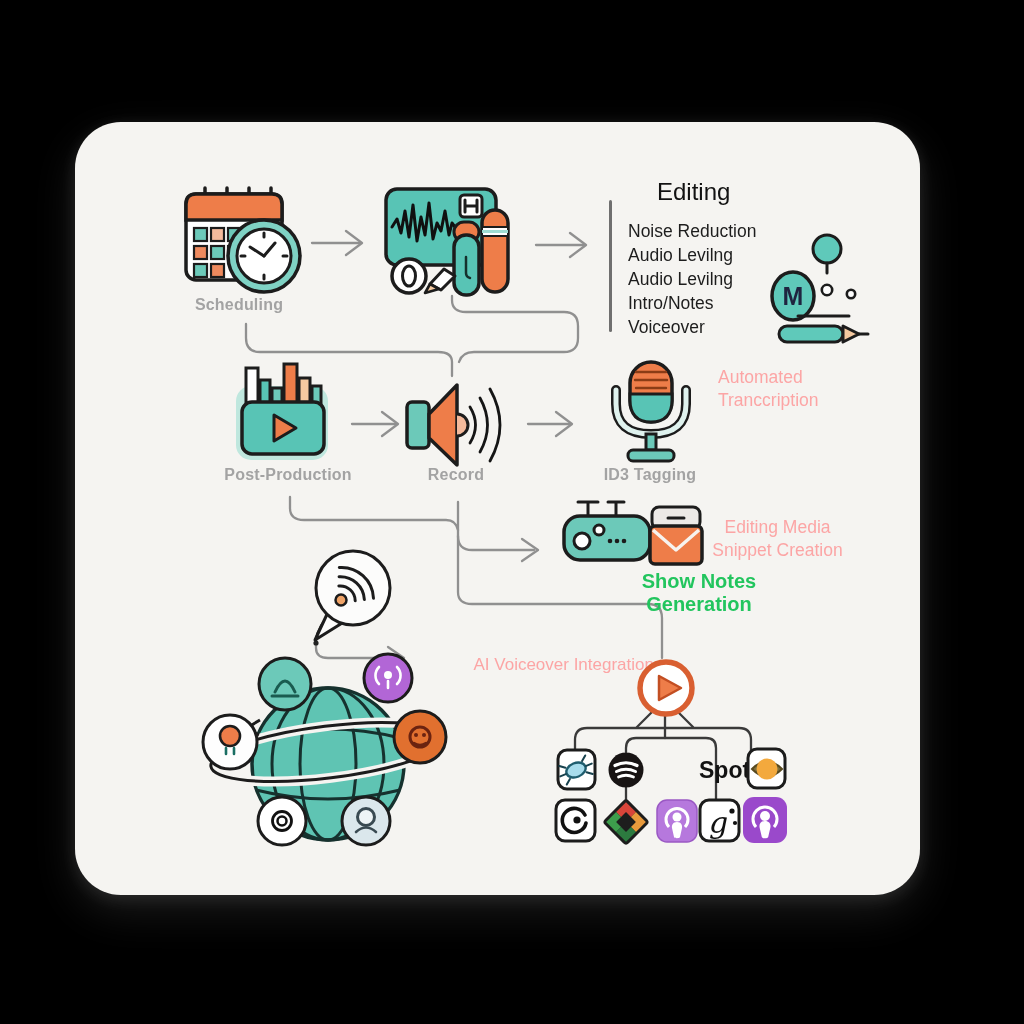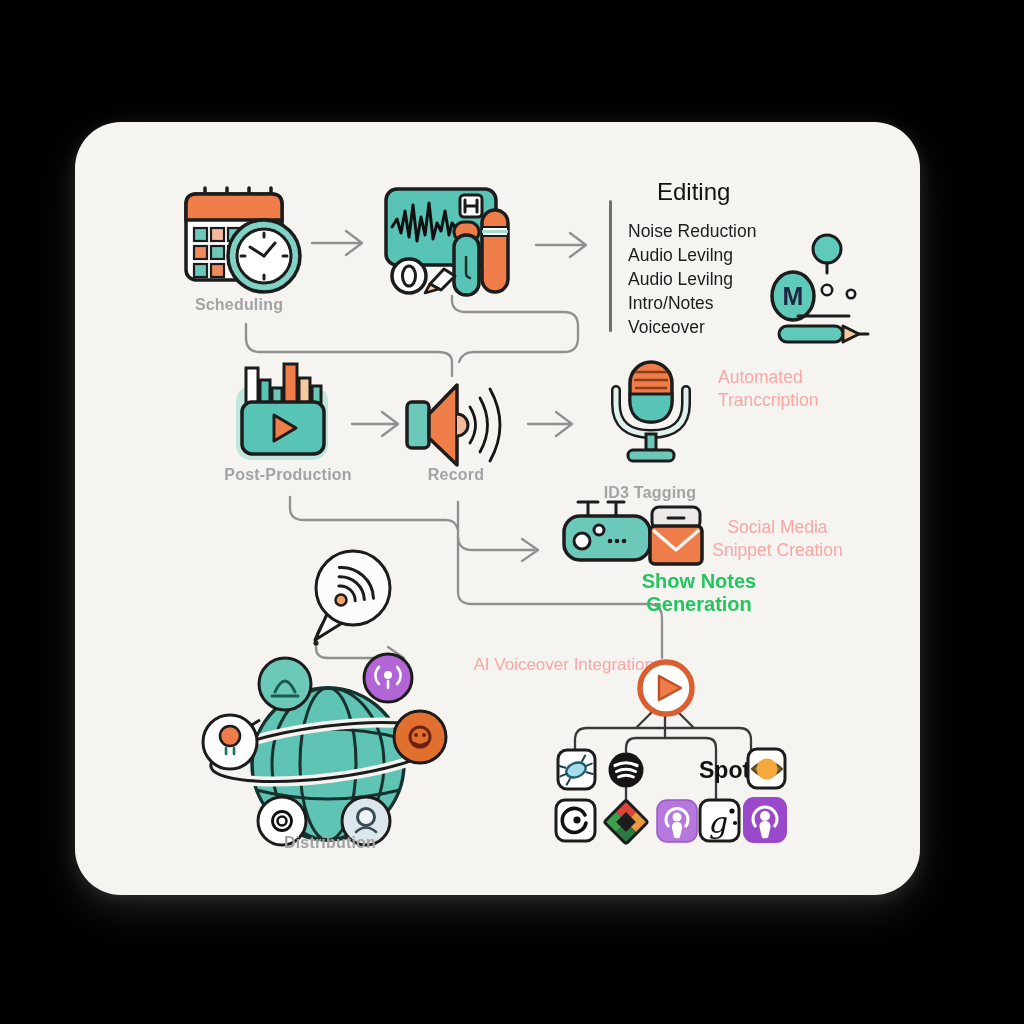--- a/index.html
+++ b/index.html
@@ -186,21 +186,21 @@
     <rect x="28" y="4" width="42" height="60" rx="21" fill="#ee7d49" stroke="#1c1c1c" stroke-width="3.5"></rect>
     <path d="M28,36 H70 V42 Q70,64 49,64 Q28,64 28,42 Z" fill="#58c4b5" stroke="#1c1c1c" stroke-width="3"></path>
     <g stroke="#8a3c16" stroke-width="2.4" stroke-linecap="round">
       <path d="M34,14 H64"></path>
         <path d="M33,22 H65"></path>
         <path d="M34,30 H64"></path>
     </g>
     <rect x="44" y="76" width="10" height="16" fill="#6cc9b9" stroke="#1c1c1c" stroke-width="3"></rect>
     <rect x="26" y="92" width="46" height="11" rx="5" fill="#6cc9b9" stroke="#1c1c1c" stroke-width="3"></rect>
   </svg>
-  <div class="label" style="left:580px;top:484px;width:140px">ID3 Tagging</div>
+  <div class="label" style="left:580px;top:466px;width:140px">ID3 Tagging</div>
 
   <div class="note" style="left:718px;top:366px">
     <div>Automated</div>
     <div>Tranccription</div>
   </div>
 
   <svg class="abs" style="left:560px;top:498px" width="95" height="70" viewBox="0 0 95 70">
     <g stroke="#1c1c1c" stroke-width="3" stroke-linecap="round">
       <path d="M18,4 H38 M28,4 V18"></path>
         <path d="M48,4 H64 M56,4 V18"></path>
@@ -212,21 +212,21 @@
       <circle cx="57" cy="43" r="2.3" fill="#1c1c1c"></circle>
       <circle cx="64" cy="43" r="2.3" fill="#1c1c1c"></circle>
   </svg>
   <svg class="abs" style="left:648px;top:505px" width="58" height="64" viewBox="0 0 58 64">
     <rect x="4" y="2" width="48" height="22" rx="7" fill="#ece9e6" stroke="#1c1c1c" stroke-width="3"></rect>
     <path d="M20,13 H36" stroke="#1c1c1c" stroke-width="3" stroke-linecap="round"></path>
     <rect x="2" y="21" width="52" height="38" rx="5" fill="#ee7d49" stroke="#1c1c1c" stroke-width="3.5"></rect>
     <path d="M5,25 L28,45 L51,25" fill="none" stroke="#f7f3ef" stroke-width="3.5" stroke-linejoin="round"></path>
   </svg>
   <div class="note" style="left:690px;top:516px;width:175px;text-align:center">
-    <div>Social Media</div>
+    <div>Editing Media</div>
     <div>Snippet Creation</div>
   </div>
   <div class="bignote" style="left:588px;top:570px;width:222px">Show Notes Generation</div>
 
   <svg class="abs" style="left:305px;top:548px" width="100" height="100" viewBox="0 0 100 100">
     <polygon points="24,62 10,92 42,72" fill="#fcfcfb" stroke="#1c1c1c" stroke-width="3" stroke-linejoin="round"></polygon>
     <circle cx="48" cy="40" r="37" fill="#fcfcfb" stroke="#1c1c1c" stroke-width="3"></circle>
     <g transform="rotate(42 36 52)" stroke="#1c1c1c" stroke-width="3" fill="none" stroke-linecap="round">
       <path d="M25,43 A15,15 0 0 1 47,43"></path>
       <path d="M19,36 A24,24 0 0 1 53,36"></path>
@@ -274,21 +274,20 @@
       <circle cx="92" cy="181" r="24" fill="#ffffff" stroke="#1c1c1c" stroke-width="3"></circle>
       <circle cx="92" cy="181" r="9.5" fill="none" stroke="#111" stroke-width="2.8"></circle>
       <circle cx="92" cy="181" r="4.5" fill="none" stroke="#111" stroke-width="2.5"></circle>
     </g>
     <g>
       <circle cx="176" cy="181" r="24" fill="#dbe7ec" stroke="#1c1c1c" stroke-width="3"></circle>
       <circle cx="176" cy="177" r="8.5" fill="#eef4f6" stroke="#3a4a52" stroke-width="3"></circle>
       <path d="M166,192 q10,-9 20,0" fill="none" stroke="#3a4a52" stroke-width="2.6" stroke-linecap="round"></path>
     </g>
   </svg>
-  <div class="label" style="left:240px;top:834px;width:180px">Distribution</div>
 
   <svg class="abs" style="left:634px;top:658px" width="64" height="64" viewBox="0 0 64 64">
     <circle cx="32" cy="30" r="26" fill="#ffffff" stroke="#d95f31" stroke-width="5.5"></circle>
     <polygon points="25,18 47,30 25,42" fill="#ee7d49" stroke="#c24e22" stroke-width="2.5" stroke-linejoin="round"></polygon>
   </svg>
 
   <svg class="abs" style="left:556px;top:748px" width="42" height="44" viewBox="0 0 42 44">
     <rect x="2" y="2" width="37" height="39" rx="9" fill="#ffffff" stroke="#1c1c1c" stroke-width="3"></rect>
     <g transform="rotate(-22 20 22)">
       <ellipse cx="20" cy="22" rx="10" ry="7" fill="#a8dcec" stroke="#1f5d6e" stroke-width="2.4"></ellipse>

